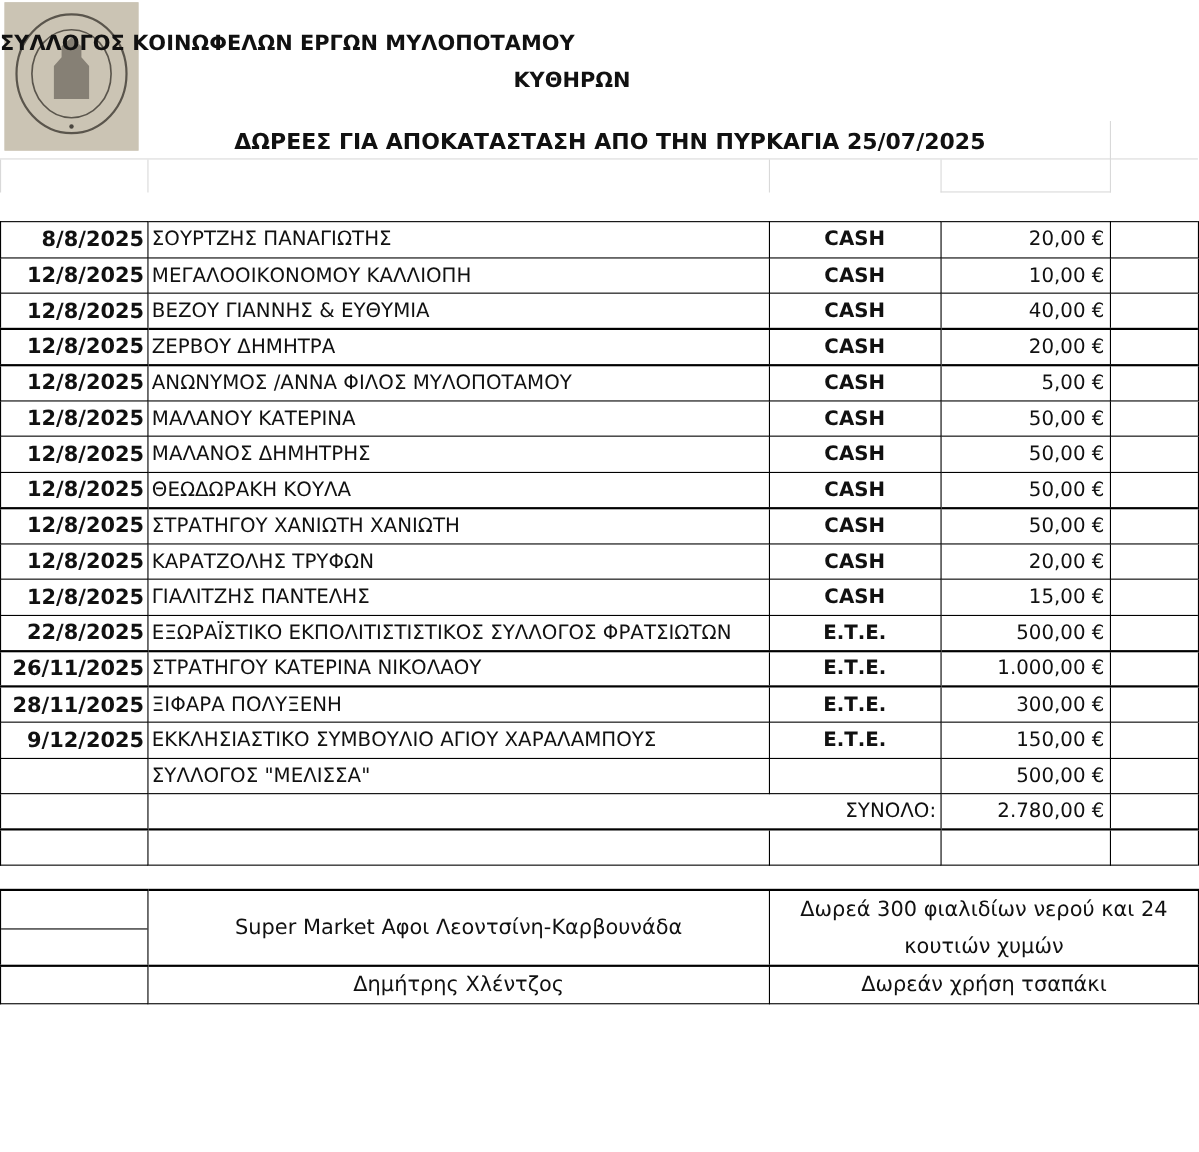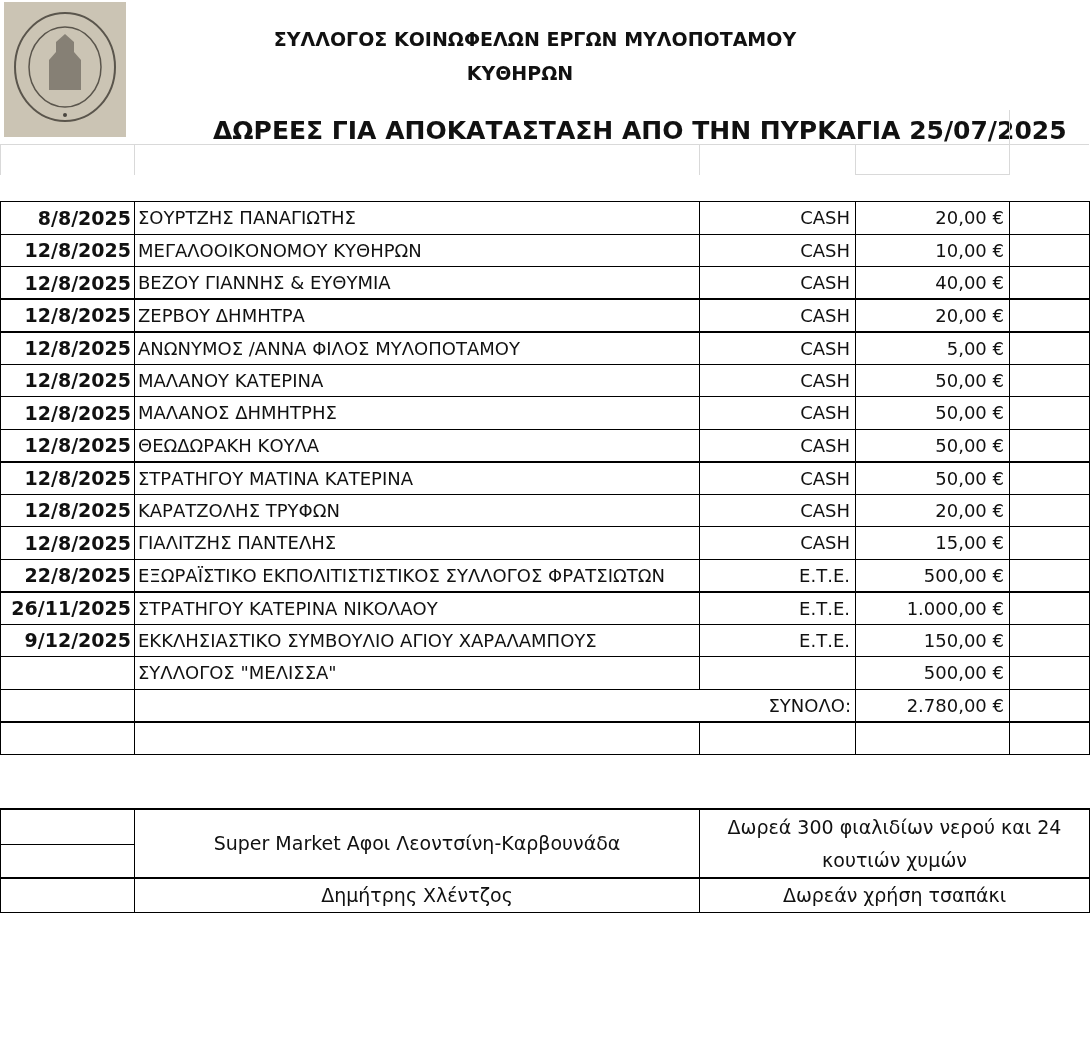--- a/index.html
+++ b/index.html
@@ -3,30 +3,30 @@
 <meta charset="utf-8">
 <style>
   html, body { margin:0; padding:0; background:#ffffff; }
   body { width:1090px; height:1047px; position:relative; overflow:hidden;
          font-family:"DejaVu Sans", "Liberation Sans", sans-serif; color:#111; }
   .abs { position:absolute; box-sizing:border-box; }
   
   .logo { left:4px; top:2px; width:122px; height:135px; background:#c9c2b2; overflow:hidden; }
   .logo svg { width:100%; height:100%; display:block; }
   .title { font-weight:bold; font-size:19px; white-space:nowrap; }
-  .t1 { left:0; width:1070px; top:28px; text-align:center; }
+  .t1 { left:0; width:1070px; top:28px; text-align:left; }
   .t2 { left:0; width:1040px; top:62px; text-align:center; }
-  .t3 { left:213px; top:116px; font-size:25px; }
+  .t3 { left:213px; top:116px; font-size:20px; }
   .gl { background:#d9d9d9; }
   
   .tbl { left:0; top:201px; width:1089px; border-collapse:collapse; table-layout:fixed; position:absolute;padding-left:20px; }
   .tbl td { border:1px solid #000; height:32.5px; padding:0 5px; font-size:18px; white-space:nowrap; overflow:hidden; box-sizing:border-box; }
   .tbl td.date { text-align:right; font-weight:bold; font-size:19px; padding-right:3px; }
   .tbl td.name { text-align:left; padding-left:3px; }
-  .tbl td.method { text-align:right; padding-left:4px; }
+  .tbl td.method { text-align:center; padding-left:4px;font-weight:bold; }
   .tbl td.amt { text-align:right; padding-right:5px; }
   .tbl tr.thick td { border-top:2px solid #000; }
   .tbl td.lbl { text-align:right; padding-right:4px; }
   .tbl td.colE { border-right:2px solid #000; }
   
   .bot { left:0; top:808px; width:1089px; border-collapse:collapse; table-layout:fixed; position:absolute; }
   .bot td { border:1px solid #000; font-size:19px; box-sizing:border-box; text-align:center; vertical-align:middle; padding:0 4px; line-height:33px; }
   .bot td.sub { padding:0; }
   .bot tr.thick td { border-top:2px solid #000; }
   .bot td.left { text-align:left; }
@@ -68,21 +68,21 @@
   <tbody id="don-body">
       <tr>
         <td class="date">8/8/2025</td>
         <td class="name"> ΣΟΥΡΤΖΗΣ ΠΑΝΑΓΙΩΤΗΣ</td>
         <td class="method">CASH</td>
         <td class="amt">20,00 €</td>
         <td class="colE"></td>
       </tr>
       <tr>
         <td class="date">12/8/2025</td>
-        <td class="name">ΜΕΓΑΛΟΟΙΚΟΝΟΜΟΥ ΚΥΘΗΡΩΝ</td>
+        <td class="name">ΜΕΓΑΛΟΟΙΚΟΝΟΜΟΥ ΚΑΛΛΙΟΠΗ</td>
         <td class="method">CASH</td>
         <td class="amt">10,00 €</td>
         <td class="colE"></td>
       </tr>
       <tr>
         <td class="date">12/8/2025</td>
         <td class="name">ΒΕΖΟΥ ΓΙΑΝΝΗΣ &amp; ΕΥΘΥΜΙΑ</td>
         <td class="method">CASH</td>
         <td class="amt">40,00 €</td>
         <td class="colE"></td>
@@ -117,21 +117,21 @@
       </tr>
       <tr>
         <td class="date">12/8/2025</td>
         <td class="name">ΘΕΩΔΩΡΑΚΗ ΚΟΥΛΑ</td>
         <td class="method">CASH</td>
         <td class="amt">50,00 €</td>
         <td class="colE"></td>
       </tr>
       <tr class="thick">
         <td class="date">12/8/2025</td>
-        <td class="name">ΣΤΡΑΤΗΓΟΥ ΜΑΤΙΝΑ ΚΑΤΕΡΙΝΑ</td>
+        <td class="name">ΣΤΡΑΤΗΓΟΥ ΧΑΝΙΩΤΗ ΧΑΝΙΩΤΗ</td>
         <td class="method">CASH</td>
         <td class="amt">50,00 €</td>
         <td class="colE"></td>
       </tr>
       <tr>
         <td class="date">12/8/2025</td>
         <td class="name">ΚΑΡΑΤΖΟΛΗΣ ΤΡΥΦΩΝ</td>
         <td class="method">CASH</td>
         <td class="amt">20,00 €</td>
         <td class="colE"></td>
@@ -148,20 +148,27 @@
         <td class="name">ΕΞΩΡΑΪΣΤΙΚΟ ΕΚΠΟΛΙΤΙΣΤΙΣΤΙΚΟΣ ΣΥΛΛΟΓΟΣ ΦΡΑΤΣΙΩΤΩΝ</td>
         <td class="method">Ε.Τ.Ε.</td>
         <td class="amt">500,00 €</td>
         <td class="colE"></td>
       </tr>
       <tr class="thick">
         <td class="date">26/11/2025</td>
         <td class="name">ΣΤΡΑΤΗΓΟΥ ΚΑΤΕΡΙΝΑ ΝΙΚΟΛΑΟΥ</td>
         <td class="method">Ε.Τ.Ε.</td>
         <td class="amt">1.000,00 €</td>
+        <td class="colE"></td>
+      </tr>
+      <tr class="thick">
+        <td class="date">28/11/2025</td>
+        <td class="name">ΞΙΦΑΡΑ ΠΟΛΥΞΕΝΗ</td>
+        <td class="method">Ε.Τ.Ε.</td>
+        <td class="amt">300,00 €</td>
         <td class="colE"></td>
       </tr>
       <tr>
         <td class="date">9/12/2025</td>
         <td class="name">ΕΚΚΛΗΣΙΑΣΤΙΚΟ ΣΥΜΒΟΥΛΙΟ ΑΓΙΟΥ ΧΑΡΑΛΑΜΠΟΥΣ</td>
         <td class="method">Ε.Τ.Ε.</td>
         <td class="amt">150,00 €</td>
         <td class="colE"></td>
       </tr>
       <tr>

